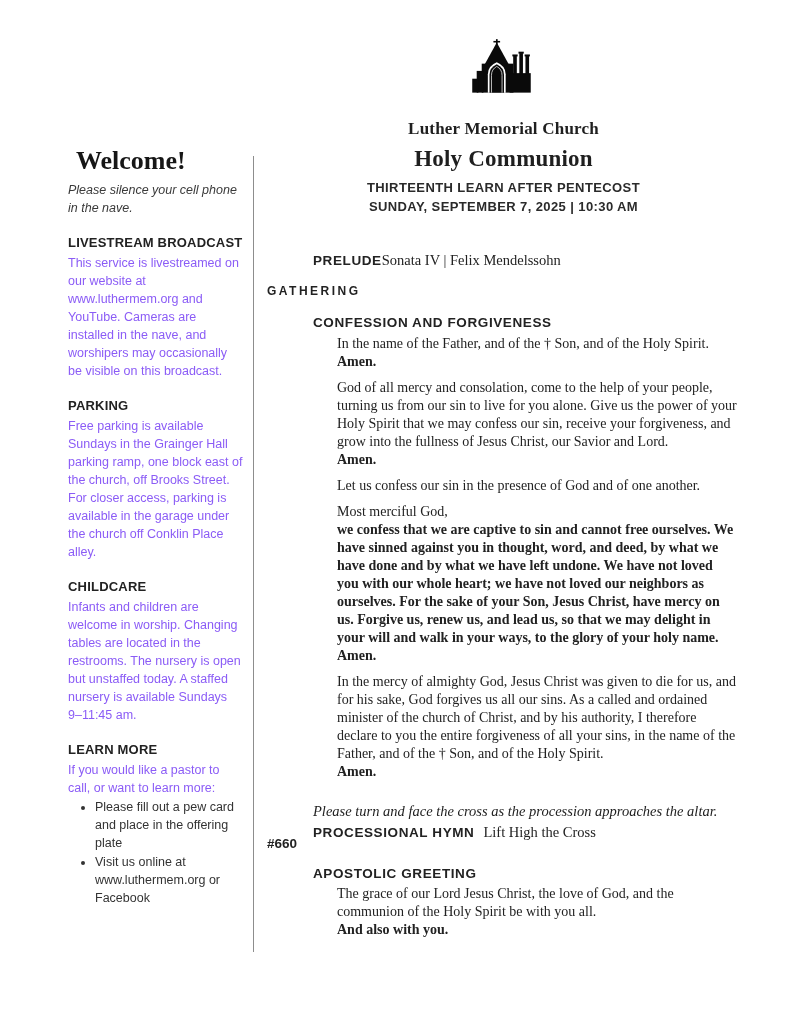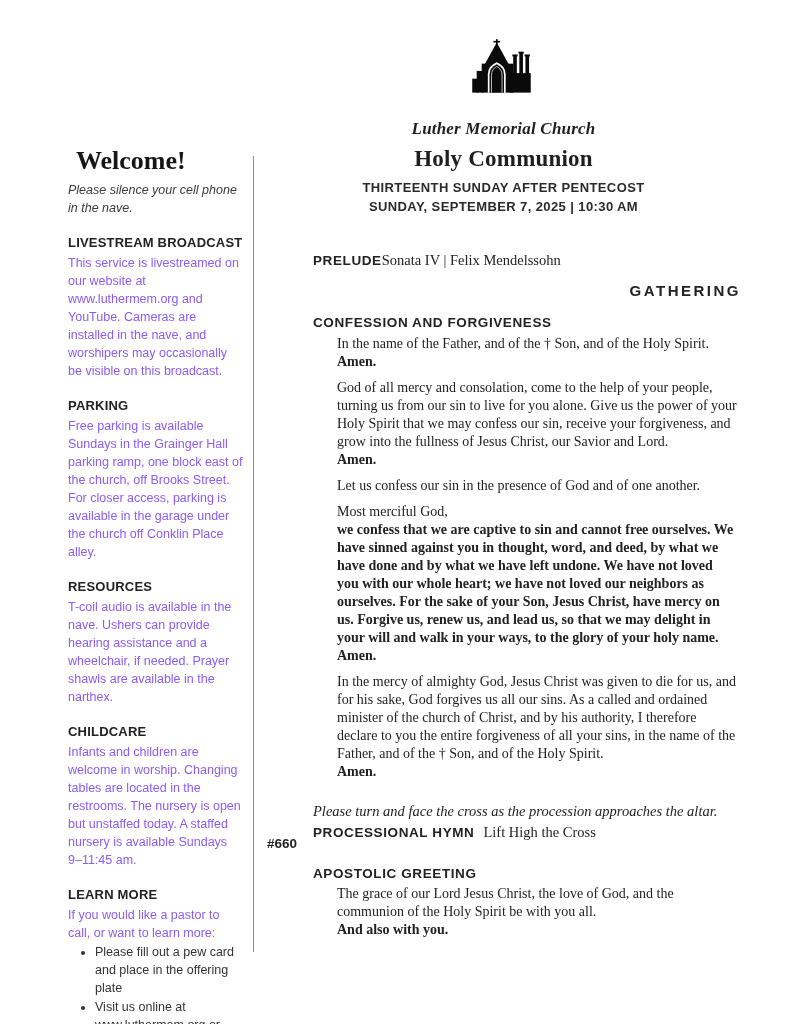--- a/index.html
+++ b/index.html
@@ -19,21 +19,20 @@
     width: 473px;
     text-align: center;
   }
   .church-logo { display: inline-block; }
   .church-name {
     font-family: "Liberation Serif", serif;
     font-weight: 700;
     font-size: 17px;
     margin-top: 7px;
     letter-spacing: 0.2px;
-    font-style: italic;
   }
   .service-title {
     font-family: "Liberation Serif", serif;
     font-weight: 700;
     font-size: 23px;
     margin-top: 7px;
     letter-spacing: 0.2px;
   }
   .service-sub {
     font-family: "Liberation Sans", sans-serif;
@@ -110,23 +109,23 @@
   }
   .indent-label { padding-left: 46px; }
   .indent-text  { padding-left: 70px; padding-right: 4px; }
   .prelude-line { padding-left: 46px; }
   .prelude-title { font-size: 14.5px; }
   .movement { padding-left: 70px; }
   .movement .mv-name { margin-left: 9px; }
   .section-heading {
     font-family: "Liberation Sans", sans-serif;
     font-weight: 700;
-    font-size: 15px;
+    font-size: 12px;
     letter-spacing: 2.5px;
-    text-align: right;
+    text-align: left;
     margin: 12px 0 14px 0;
     color: #222;
   }
   .group { margin-bottom: 8px; }
   .bold-line { font-weight: 700; }
   .pre-note {
     font-style: italic;
     padding-left: 46px;
     margin-top: 21px;
     font-size: 14.5px;
@@ -172,45 +171,41 @@
       </g>
 
       <path d="M41,96 L41,63 Q41,48 57,41.5 Q73,48 73,63 L73,96 Z" fill="#ffffff"></path>
       <path d="M44,96 L44,64 Q44,51 57,45 Q70,51 70,64 L70,96 Z" fill="#0a0a0a"></path>
       <path d="M47.5,96 L47.5,65 Q47.5,54 57,49 Q66.5,54 66.5,65 L66.5,96" fill="none" stroke="#ffffff" stroke-width="1.3"></path>
     </svg>
   </span>
   <div class="church-name">Luther Memorial Church</div>
   <div class="service-title">Holy Communion</div>
   <div class="service-sub">
-    <div>THIRTEENTH SUNDAY AFTER PENTECOST</div>
+    <div>THIRTEENTH LEARN AFTER PENTECOST</div>
     <div>SUNDAY, SEPTEMBER 7, 2025 | 10:30 AM</div>
   </div>
 </div>
 
 <div class="v-divider"></div>
 
 <div class="sidebar">
   <div class="welcome-title">Welcome!</div>
   <div class="silence-note">Please silence your cell phone in the nave.</div>
 
   <div class="sb-section">
     <div class="sb-heading">LIVESTREAM BROADCAST</div>
     <div class="sb-body">This service is livestreamed on our website at www.luthermem.org and YouTube. Cameras are installed in the nave, and worshipers may occasionally be visible on this broadcast.</div>
   </div>
 
   <div class="sb-section">
     <div class="sb-heading">PARKING</div>
     <div class="sb-body">Free parking is available Sundays in the Grainger Hall parking ramp, one block east of the church, off Brooks Street. For closer access, parking is available in the garage under the church off Conklin Place alley.</div>
   </div>
 
-  <div class="sb-section">
-    <div class="sb-heading">RESOURCES</div>
-    <div class="sb-body">T-coil audio is available in the nave. Ushers can provide hearing assistance and a wheelchair, if needed. Prayer shawls are available in the narthex.</div>
-  </div>
 
   <div class="sb-section">
     <div class="sb-heading">CHILDCARE</div>
     <div class="sb-body">Infants and children are welcome in worship. Changing tables are located in the restrooms. The nursery is open but unstaffed today. A staffed nursery is available Sundays 9–11:45 am.</div>
   </div>
 
   <div class="sb-section">
     <div class="sb-heading">LEARN MORE</div>
     <div class="sb-body">If you would like a pastor to call, or want to learn more:</div>
     <ul class="sb-list">

